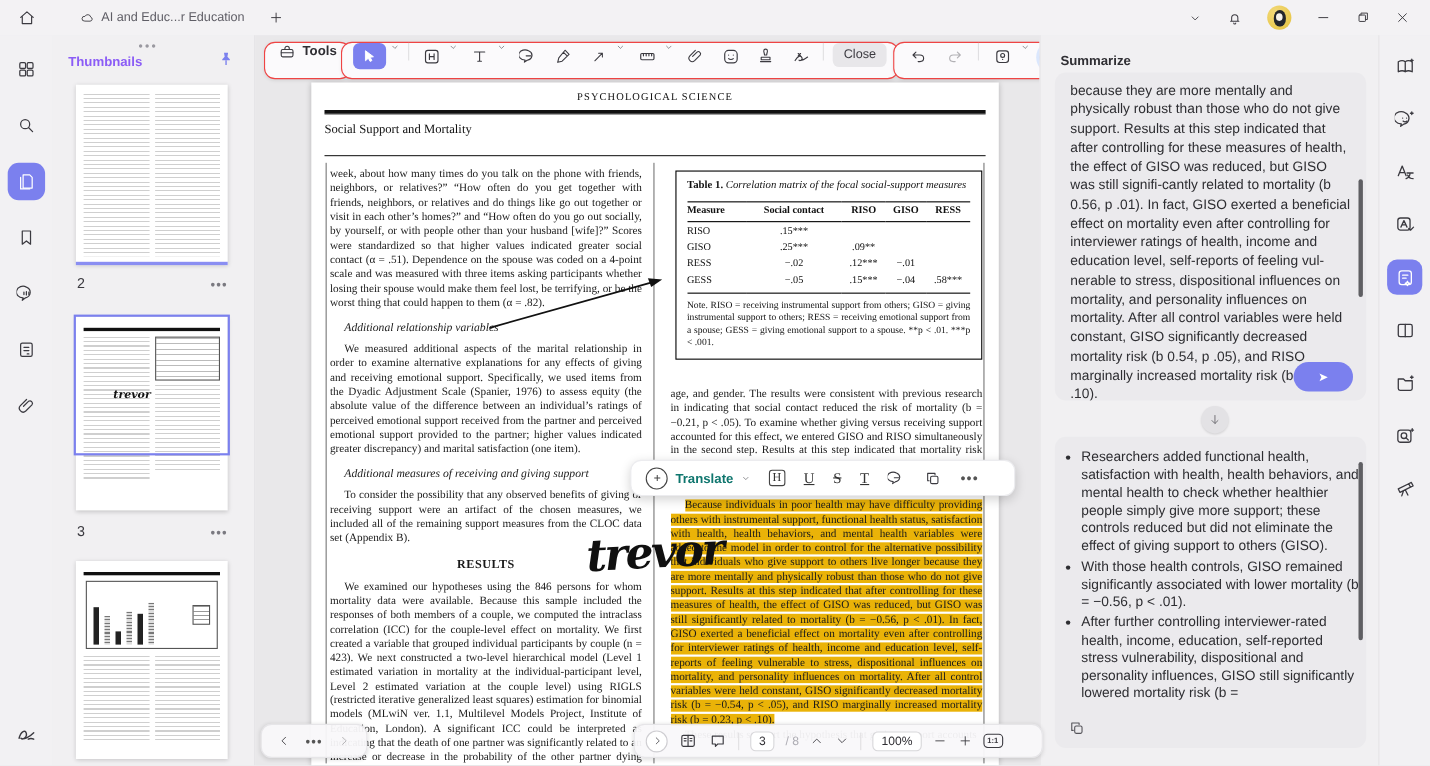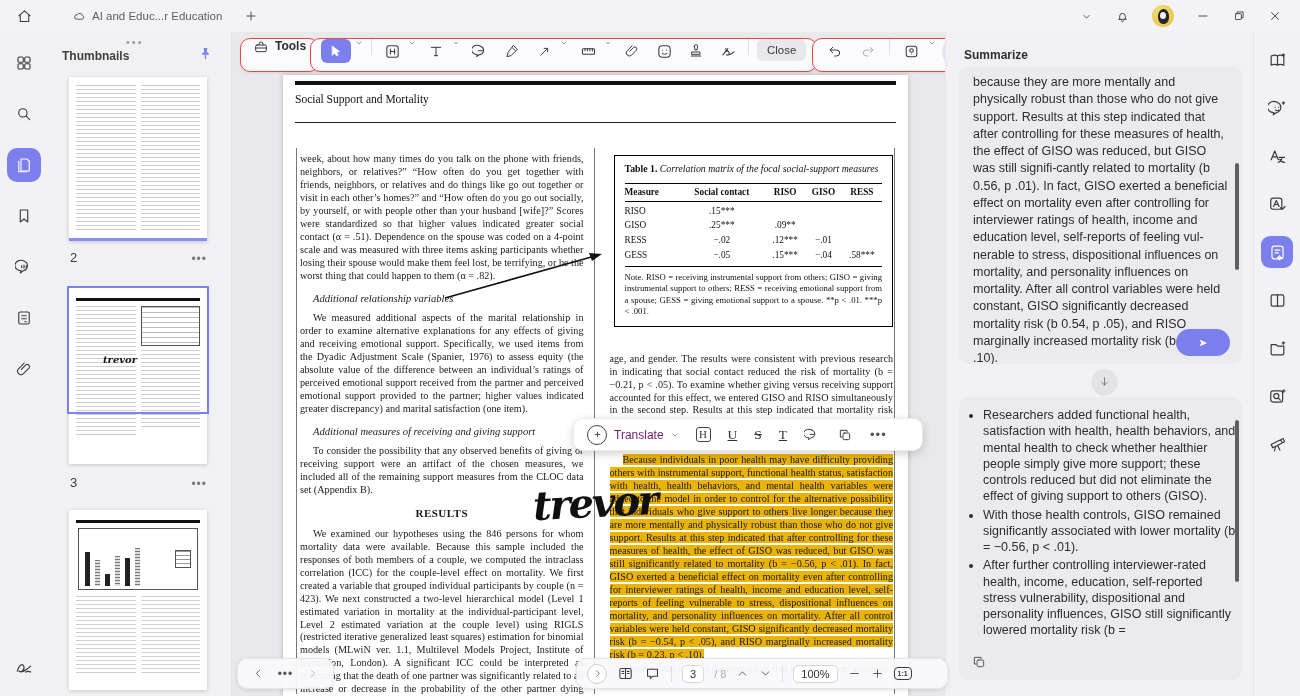--- a/index.html
+++ b/index.html
@@ -23,21 +23,21 @@
   
   .left-rail { position:absolute; left:0; top:32px; width:48px; height:664px; background:#f2f1f3; display:flex; flex-direction:column; align-items:center; gap:17px; padding-top:14px; }
   .rail-btn { width:34px; height:34px; display:flex; align-items:center; justify-content:center; border-radius:10px; flex:0 0 auto; }
   .rail-btn.active { background:#7b80ee; }
   .rail-btn.active svg { stroke:#fff; }
   .rail-bottom { margin-top:auto; margin-bottom:12px; }
 
   
   .thumb-panel { position:absolute; left:48px; top:32px; width:184px; height:664px; background:#f1f0f2; overflow:hidden; border-right:1px solid #e5e4e7; }
   .tp-handle { position:absolute; left:78px; top:4px; color:#9a99a0; font-size:11px; letter-spacing:2px; }
-  .tp-title { position:absolute; left:14px; top:17px; font-size:12px; font-weight:bold; color:#404040; }
+  .tp-title { position:absolute; left:14px; top:17px; font-size:12px; font-weight:bold; color:#8b5cf6; }
   .tp-pin { position:absolute; right:18px; top:14px; }
   .thumb { position:absolute; left:21px; width:138px; background:#fff; box-shadow:0 1px 4px rgba(0,0,0,.18); padding:8px 7px; }
   .fakecols { display:flex; gap:5px; height:100%; }
   .fakecol { flex:1; background:repeating-linear-gradient(to bottom,#cfcfcf 0 1px,transparent 1px 4px); }
   .thumb-underline { position:absolute; left:0; right:0; bottom:0; height:3px; background:#8a8ef2; }
   .thumb-label { position:absolute; font-size:13px; color:#3b3a40; }
   .thumb-dots { position:absolute; font-size:12px; color:#7a7980; letter-spacing:1px; }
   .viewport-box { position:absolute; left:-2px; top:-2px; right:-2px; height:128px; border:2px solid #7b80ee; }
   .mini-rule { height:3px; background:#111; margin:2px 0 5px; }
   .mini-table { border:1px solid #555; height:40px; margin-bottom:4px; background:repeating-linear-gradient(to bottom,#bbb 0 1px,transparent 1px 5px); }
@@ -83,21 +83,21 @@
   table.corr th + th, table.corr td + td { text-align:center; }
   table.corr td { padding:1.5px 0; }
   table.corr tr.first td { padding-top:4px; }
   table.corr tr.last td { border-bottom:1px solid #000; padding-bottom:4px; }
   .tb-note { font-size:8.7px; line-height:1.32; margin-top:5px; text-align:justify; color:#111; }
   .hl { background:#eab308; }
   .sig { position:absolute; left:250px; top:404px; font-family:"DejaVu Serif",serif; font-style:italic; font-weight:bold; font-size:40px; color:#101010; transform:rotate(-3deg); letter-spacing:-2px; }
 
   
   .sel-toolbar { position:absolute; left:341px; top:386px; width:350px; height:33px; background:#fff; border:1px solid #ececef; border-radius:10px; box-shadow:0 3px 10px rgba(0,0,0,.18); display:flex; align-items:center; gap:17px; padding:0 13px; z-index:5; }
-  .sel-toolbar .lbl { font-size:12px; font-weight:normal; color:#701a75; margin-left:-10px; }
+  .sel-toolbar .lbl { font-size:12px; font-weight:bold; color:#0f766e; margin-left:-10px; }
   .glyph { font-family:"Liberation Serif",serif; font-size:13.5px; color:#333; }
   .glyph.boxed { border:1.5px solid #444; border-radius:3px; font-size:11px; padding:0 2.5px; line-height:13px; }
   .glyph.und { text-decoration:underline; }
   .glyph.strike { text-decoration:line-through; }
 
   
   .bpill { position:absolute; bottom:7px; height:31px; background:rgba(249,248,250,.95); border:1px solid #e6e5e8; border-radius:10px; box-shadow:0 1px 4px rgba(0,0,0,.12); display:flex; align-items:center; z-index:6; }
   .bpill-left { left:5px; width:97px; justify-content:space-around; padding:0 8px; }
   .bpill-right { left:344px; width:372px; gap:10px; padding:0 10px; }
   .pgbox { background:#fff; border:1px solid #d8d7da; border-radius:5px; font-size:11px; color:#2f2e33; padding:2px 7px; }
@@ -392,20 +392,21 @@
       </svg>
     <span class="ai-btn">
         <svg width="14" height="14" viewBox="0 0 24 24" style="display:block">
           <circle cx="12" cy="12" r="7" fill="none" stroke="#fff" stroke-width="2" stroke-dasharray="26 18"></circle>
           <circle cx="12" cy="12" r="2.5" fill="#fff"></circle>
         </svg>
       </span>
   </div>
 
   <div class="page">
+    <div class="pg-journal">PSYCHOLOGICAL SCIENCE</div>
     <div class="pg-rule"></div>
     <div class="pg-head">Social Support and Mortality</div>
     <div class="pg-rule2"></div>
     <div class="colrule" style="left:13px"></div>
     <div class="colrule" style="left:311px"></div>
     <div class="colrule" style="left:611px"></div>
 
     <div class="doccols">
       <div class="doccol">
         <p class="noindent">week, about how many times do you talk on the phone with friends, neighbors, or relatives?” “How often do you get together with friends, neighbors, or relatives and do things like go out together or visit in each other’s homes?” and “How often do you go out socially, by yourself, or with people other than your husband [wife]?” Scores were standardized so that higher values indicated greater social contact (α = .51). Dependence on the spouse was coded on a 4-point scale and was measured with three items asking participants whether losing their spouse would make them feel lost, be terrifying, or be the worst thing that could happen to them (α = .82).</p>

